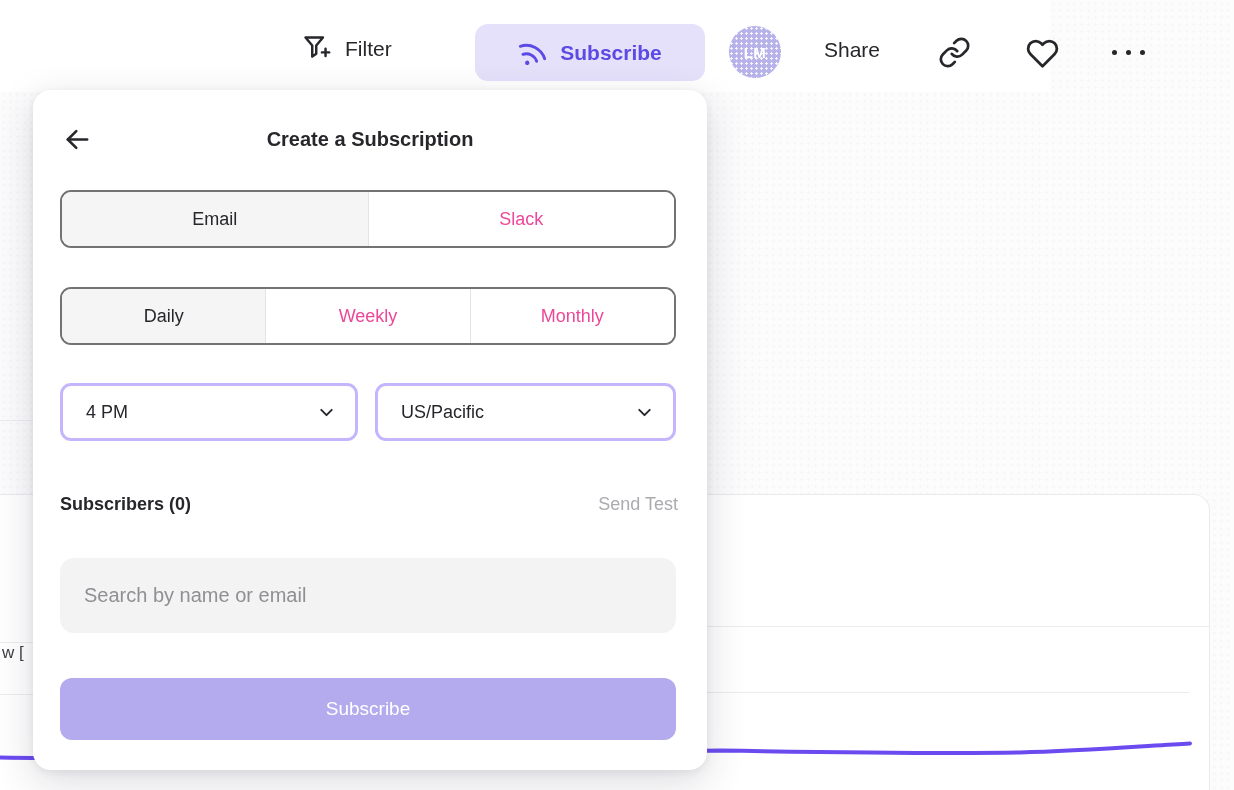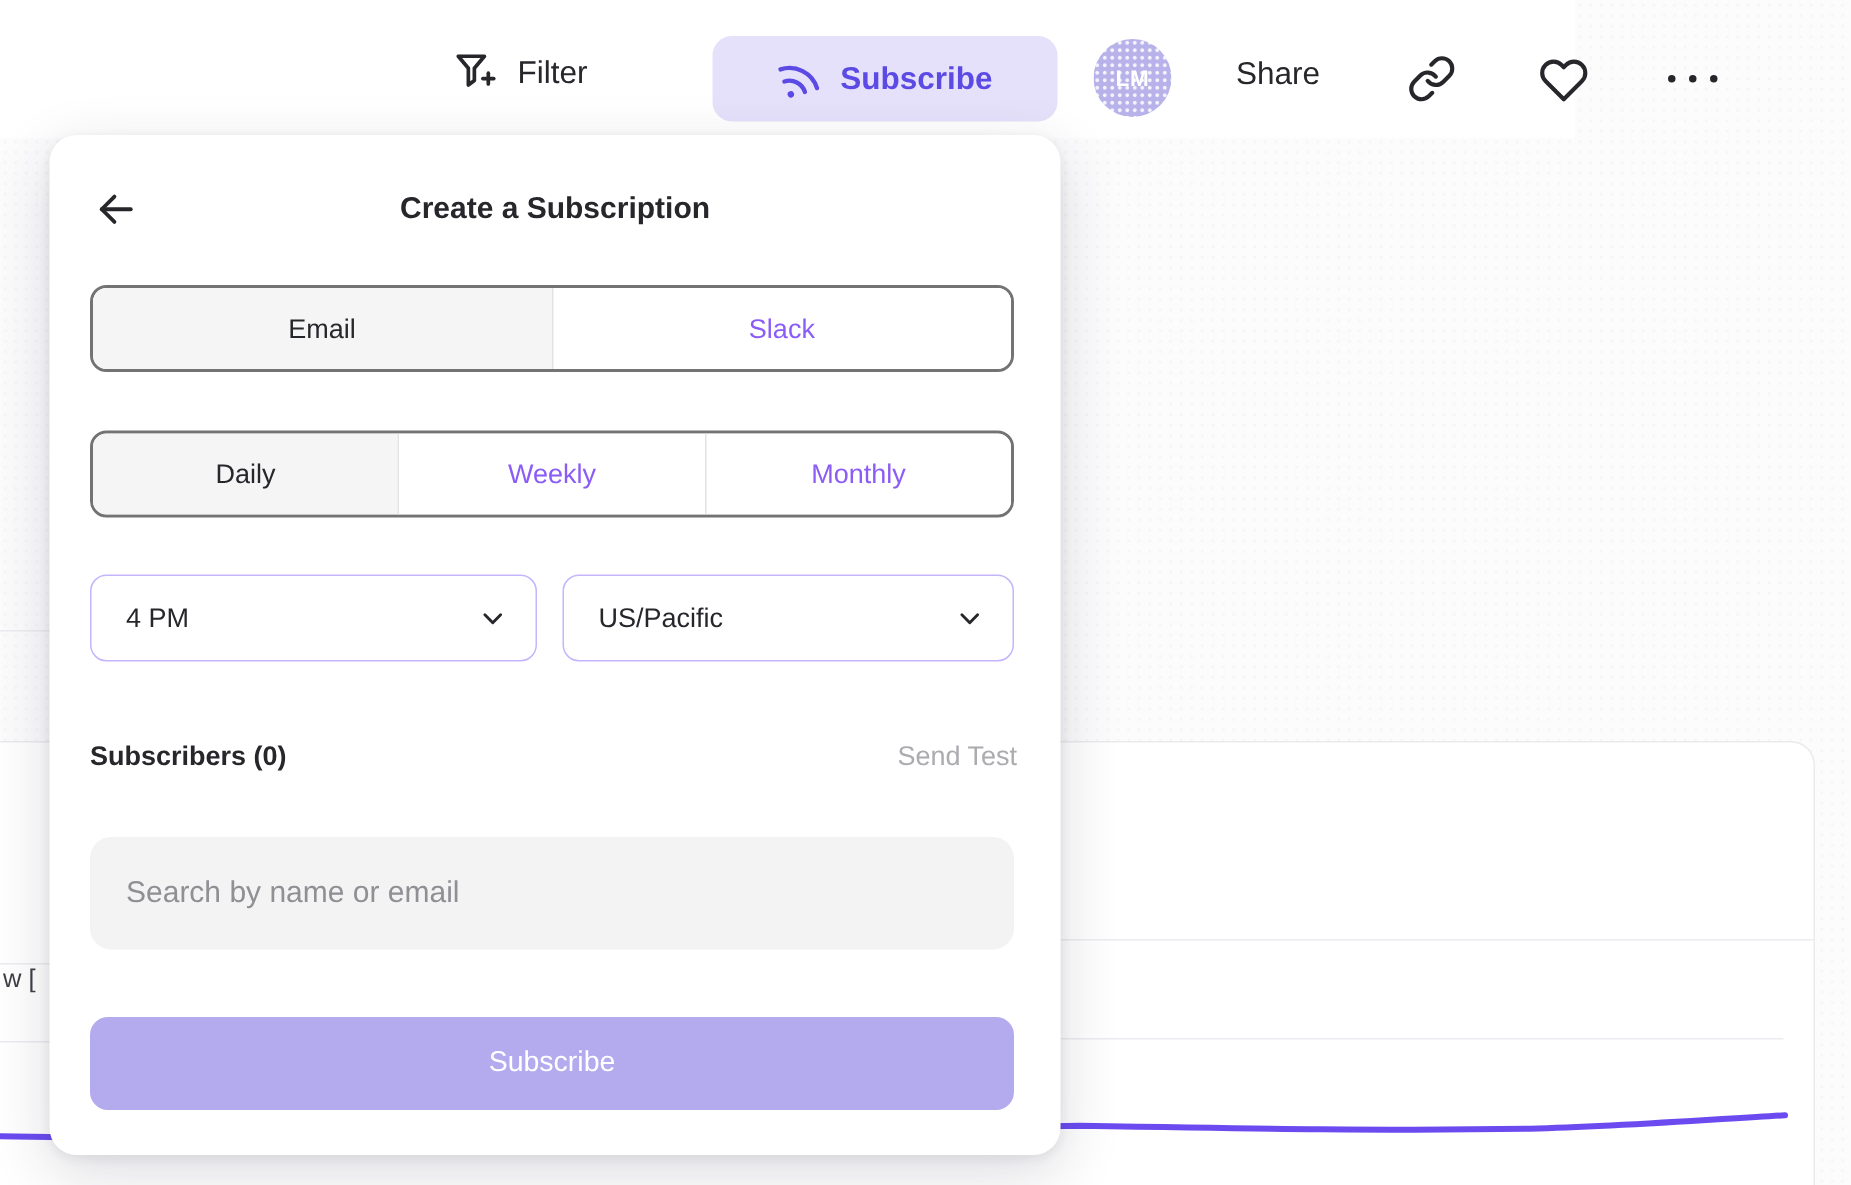--- a/index.html
+++ b/index.html
@@ -61,27 +61,27 @@
     position:absolute; left:0; top:38px; width:100%; text-align:center;
     font-size:20px; font-weight:700; color:#26262b;
   }
   .segmented {
     position:absolute; left:27px; width:616px; height:58px;
     border:2px solid #737373; border-radius:11px; overflow:hidden;
     display:flex; background:#fff;
   }
   .seg {
     flex:1; display:flex; align-items:center; justify-content:center;
-    font-size:18px; color:#8b5cf6; cursor:pointer; background:#fff;
+    font-size:18px; color:#ec4899; cursor:pointer; background:#fff;
   }
   .seg + .seg { border-left:1px solid #e3e3e7; }
   .seg.selected { background:#f5f5f6; color:#26262b; font-weight:500; }
   .select-box {
     position:absolute; top:293px; height:58px;
-    border:1px solid #c4b5fd; border-radius:11px; background:#fff;
+    border:3px solid #c4b5fd; border-radius:11px; background:#fff;
     display:flex; align-items:center; justify-content:space-between;
     padding:0 18px 0 23px; cursor:pointer;
   }
   .select-box .value { font-size:18px; font-weight:500; color:#26262b; }
   .sub-row {
     position:absolute; left:27px; top:404px; width:618px;
     display:flex; align-items:center; justify-content:space-between;
   }
   .sub-label { font-size:18px; font-weight:700; color:#26262b; }
   .send-test { font-size:18px; color:#ababb0; cursor:pointer; }

